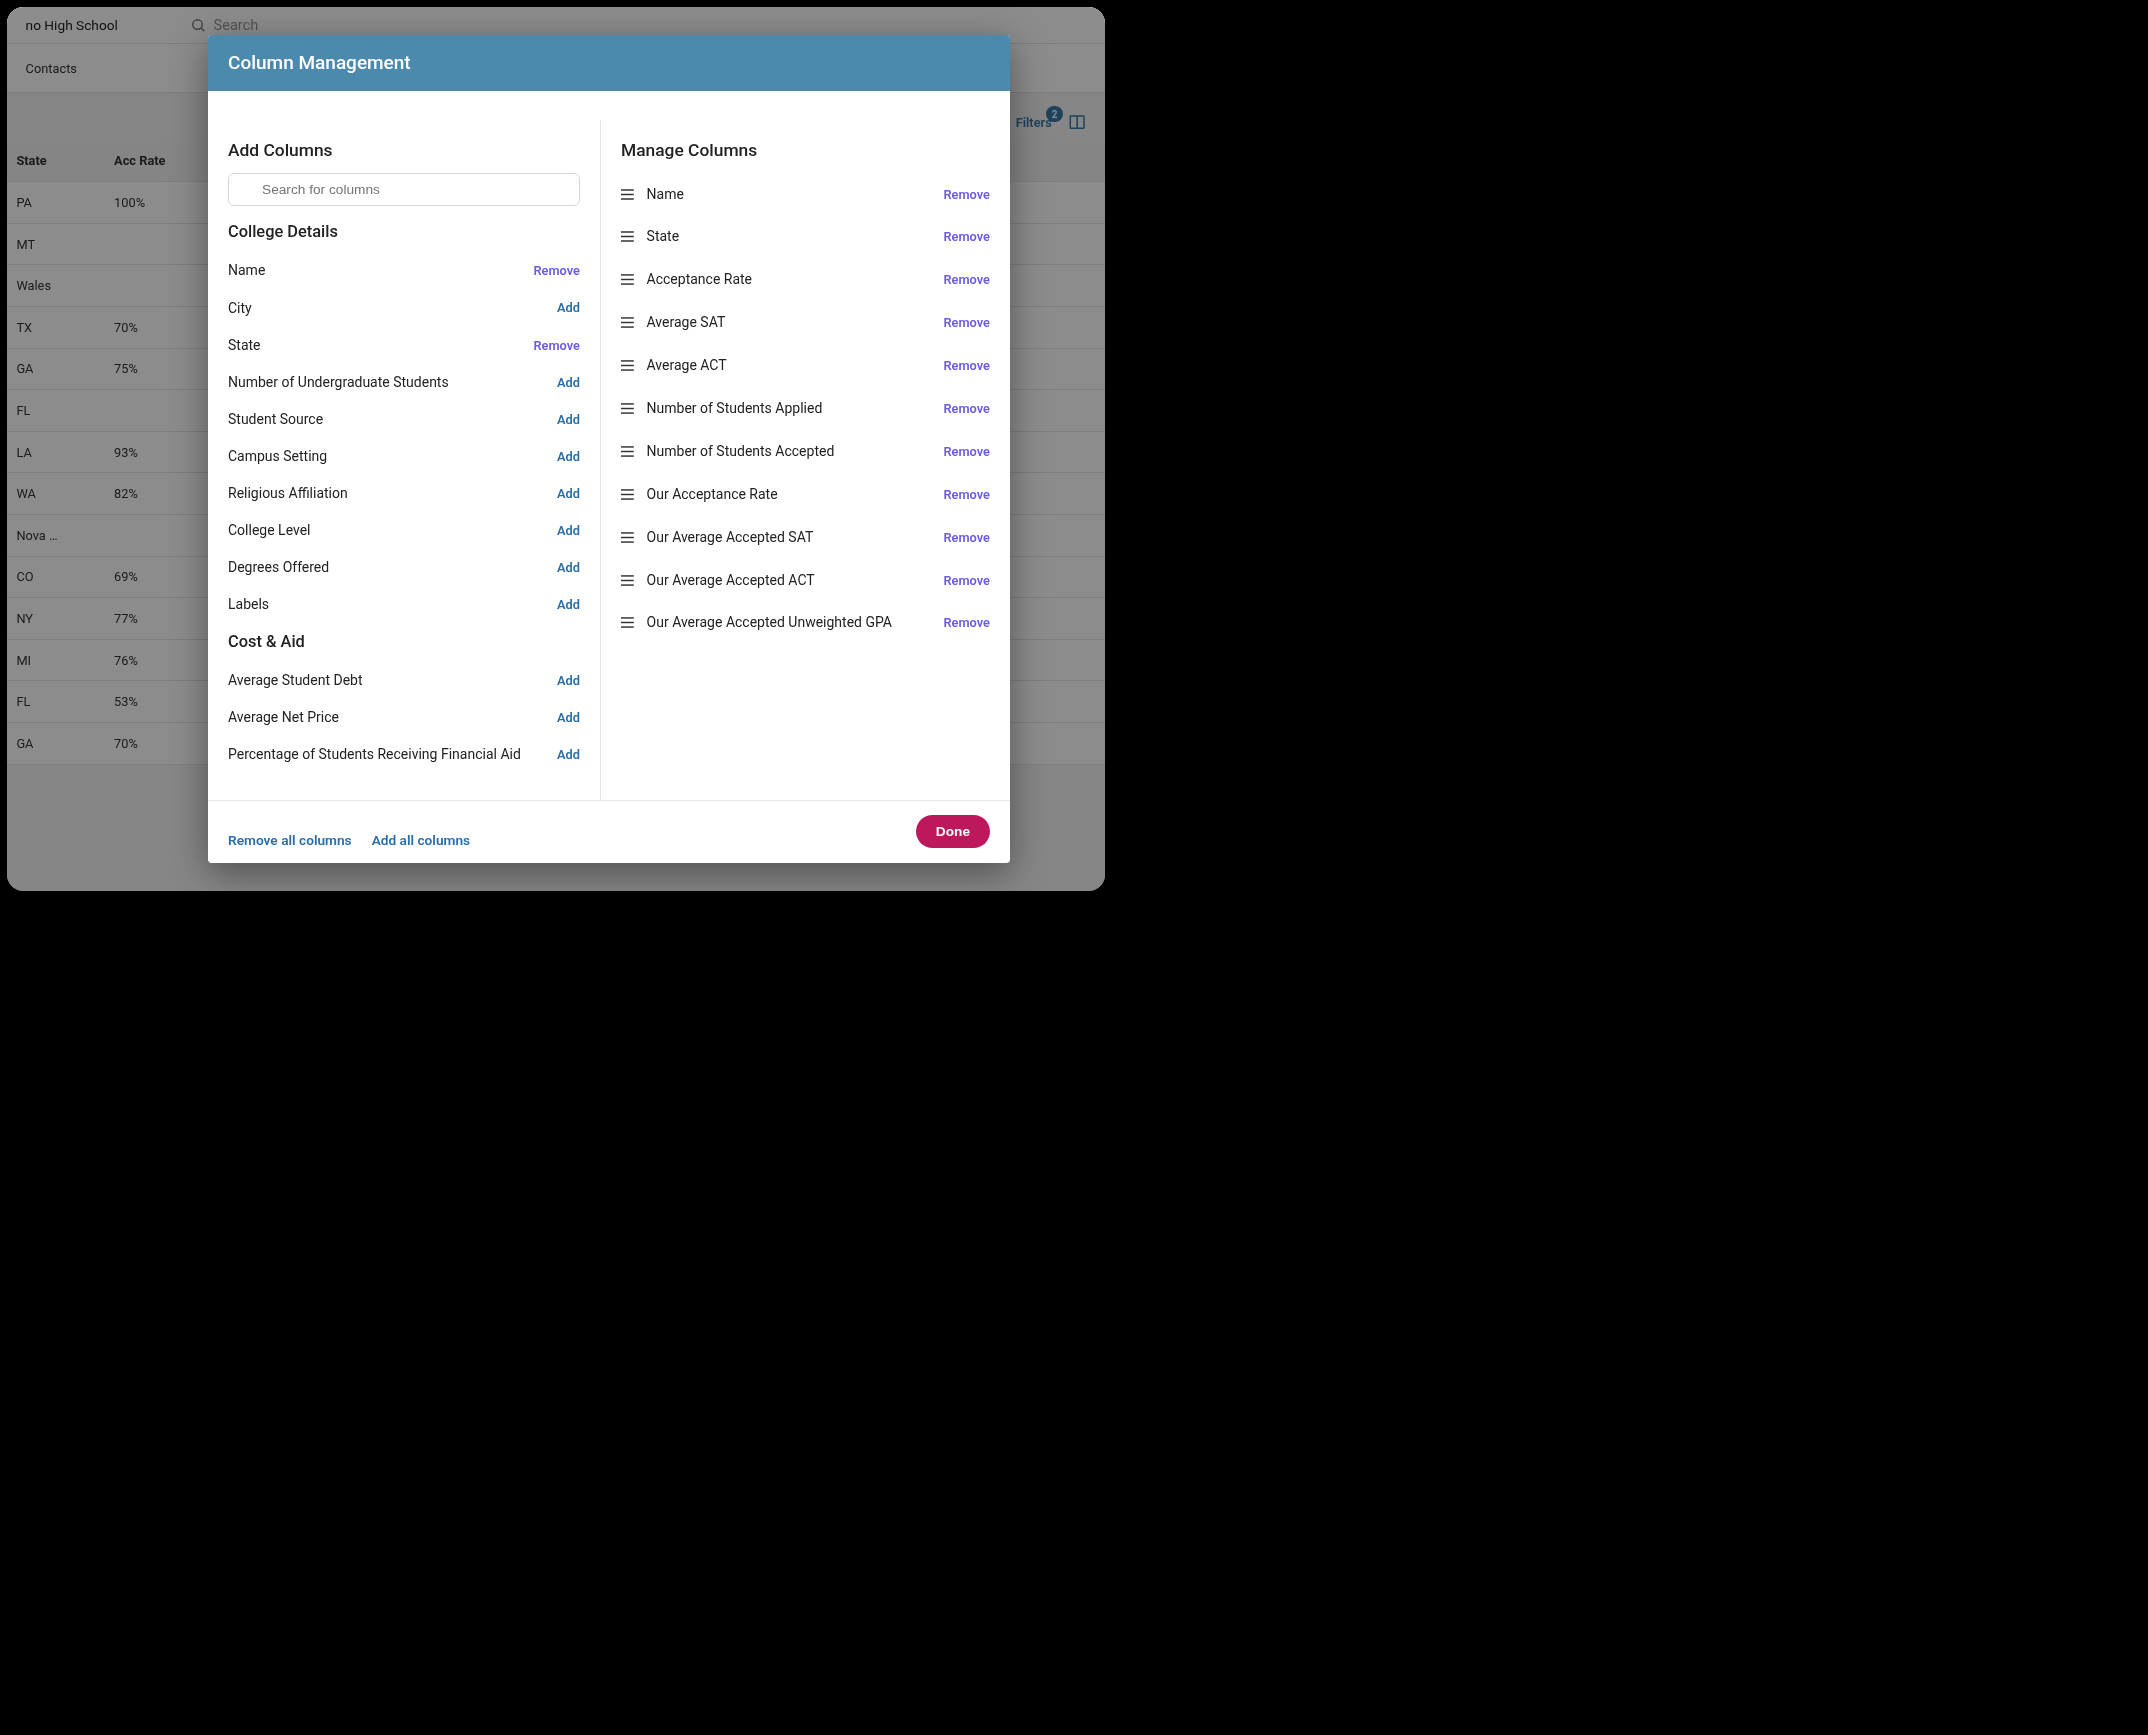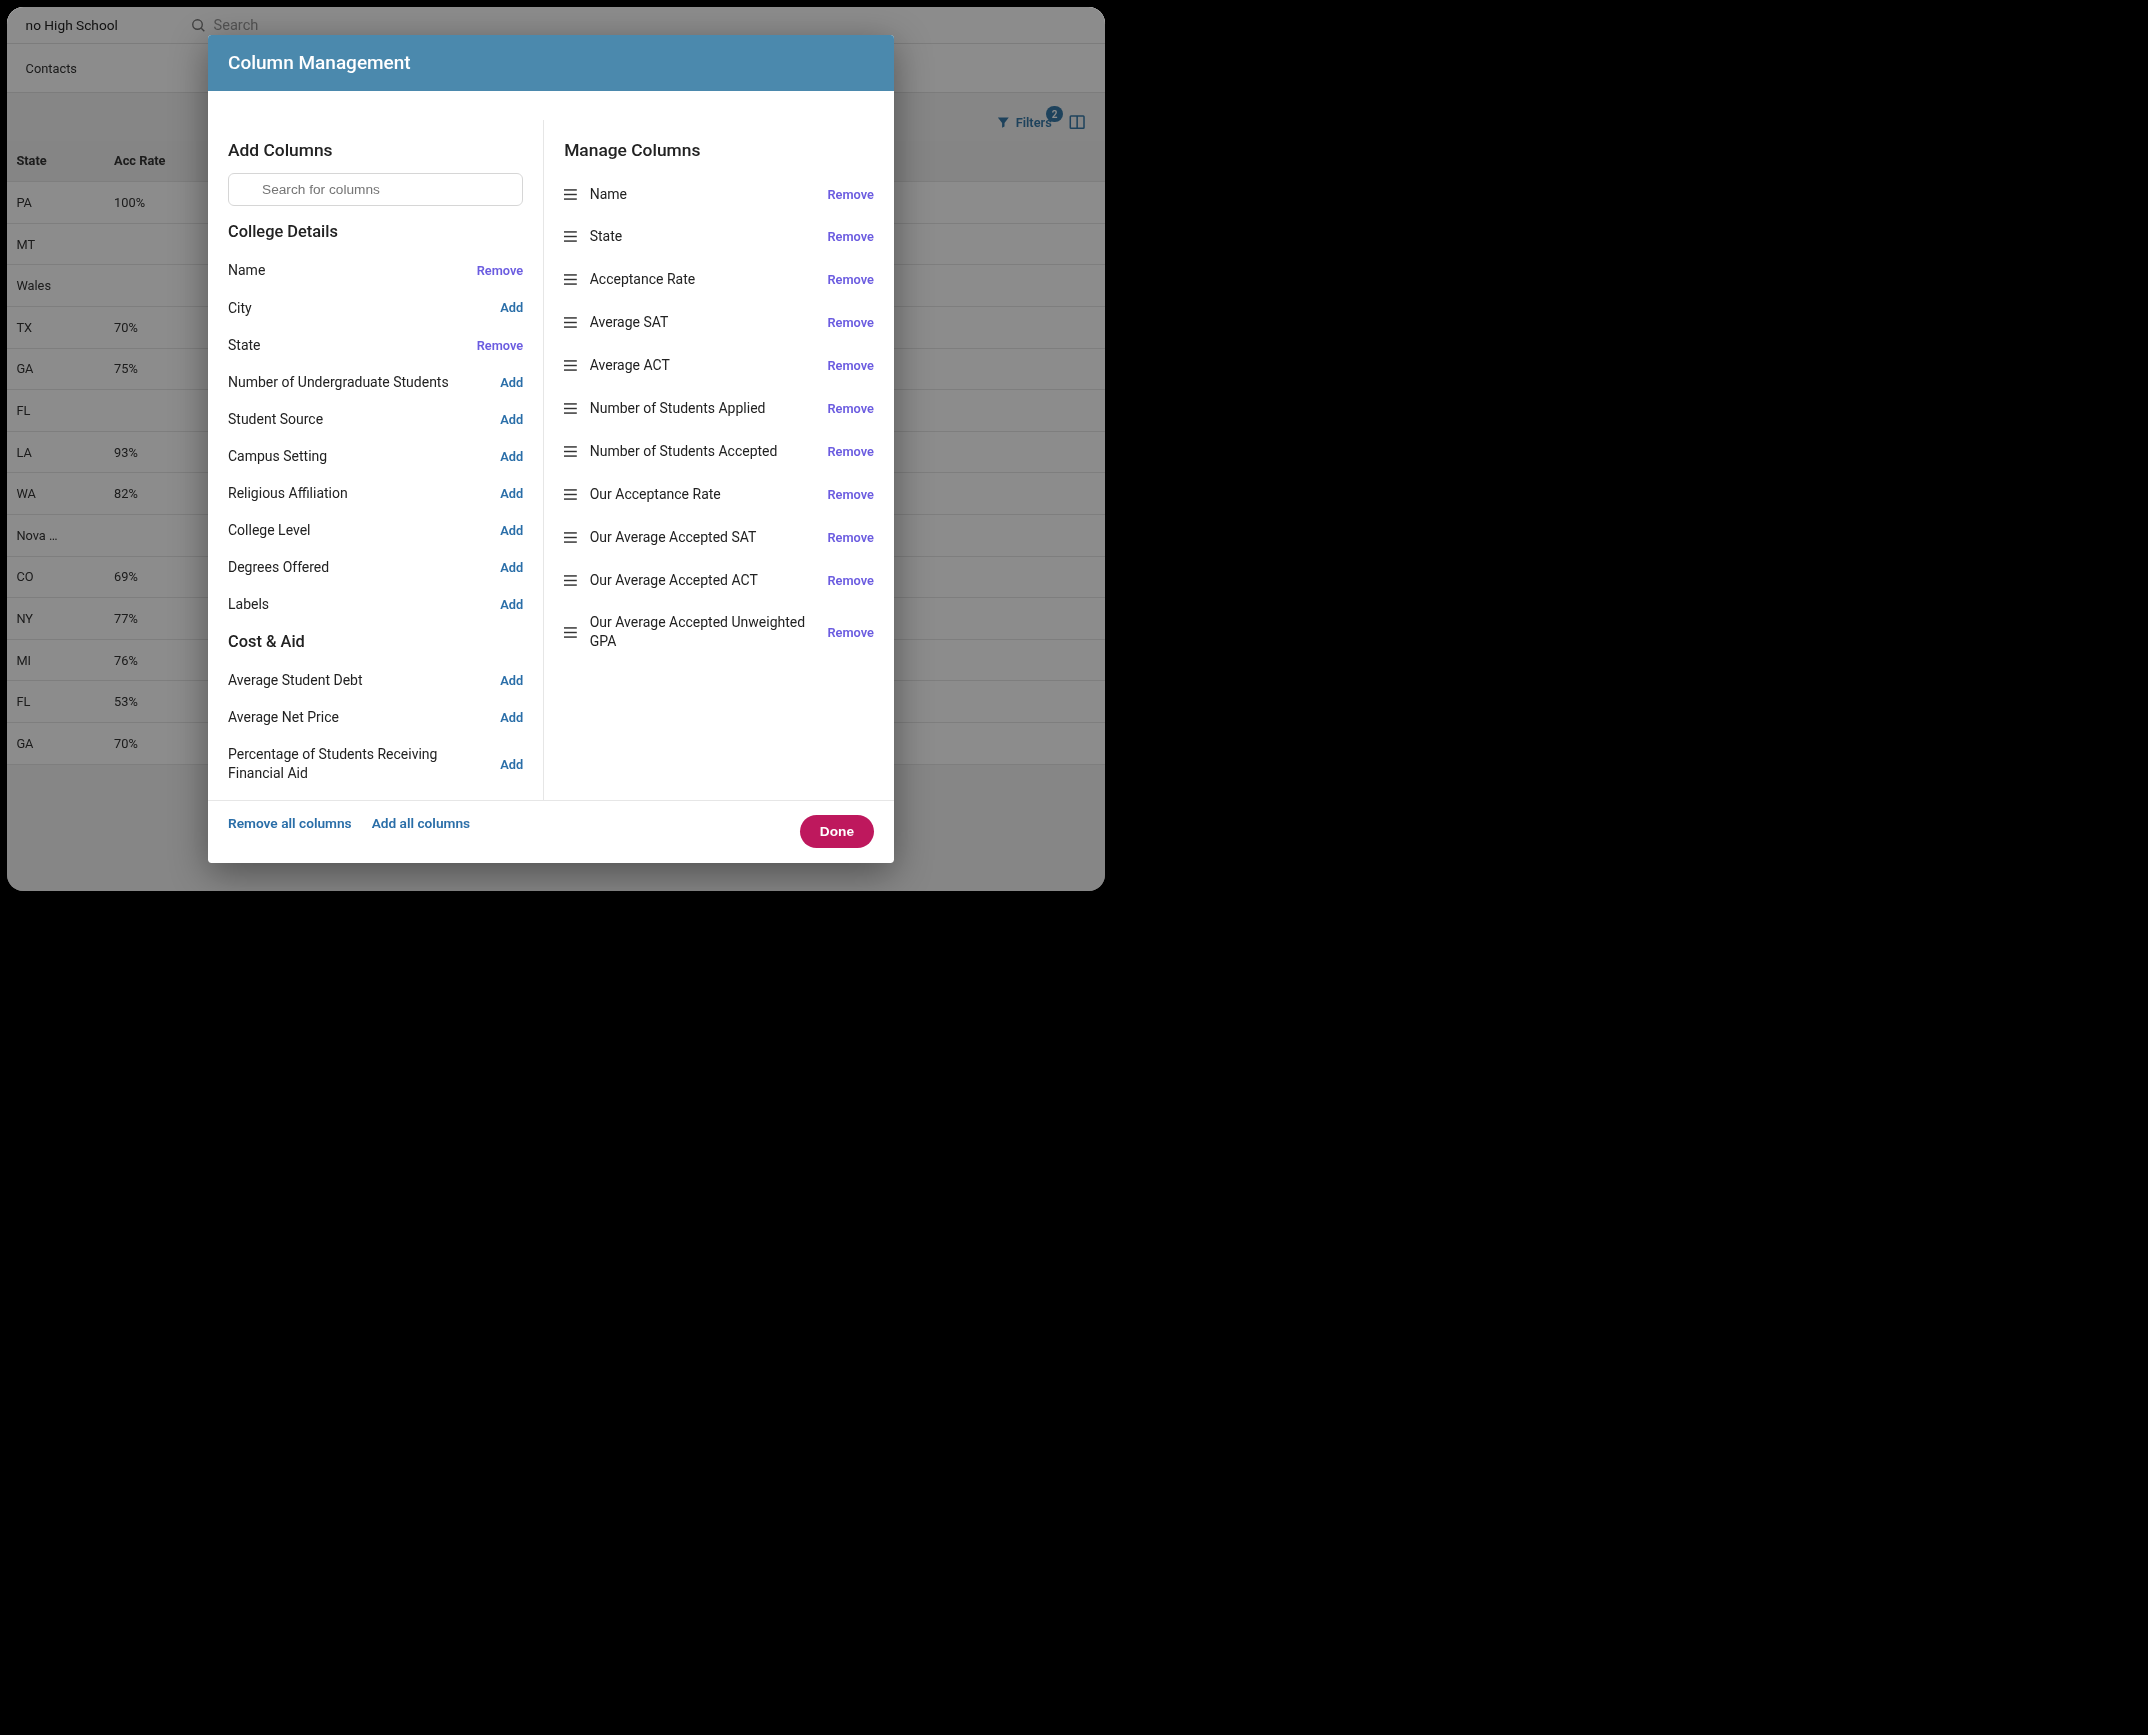--- a/index.html
+++ b/index.html
@@ -106,21 +106,21 @@
   gap: 18.3px;
   padding: 9.1px;
   font-size: 12px;
   color: #555;
 }
 
 .modal {
   position: absolute;
   top: 35px;
   left: 208px;
-  width: 686px;
+  width: 802px;
   height: 828px;
   background: #fff;
   border-radius: 3.7px;
   box-shadow: 0 9.1px 37px rgba(0,0,0,0.4);
   z-index: 10;
   display: flex;
   flex-direction: column;
   overflow: hidden;
 }
 .modal-header {
@@ -217,21 +217,21 @@
 .manage-label {
   flex: 1;
   font-size: 14px;
   color: #222;
   line-height: 1.35;
 }
 .modal-footer {
   border-top: 0.9px solid #e6e6e6;
   padding: 14.6px 20px;
   display: flex;
-  align-items: flex-start;
+  align-items: flex-end;
   gap: 20px;
 }
 .footer-link {
   color: #2a6ea8;
   font-weight: 600;
   font-size: 13.7px;
   cursor: pointer;
 }
 .footer-spacer { flex: 1; }
 .done-btn {

